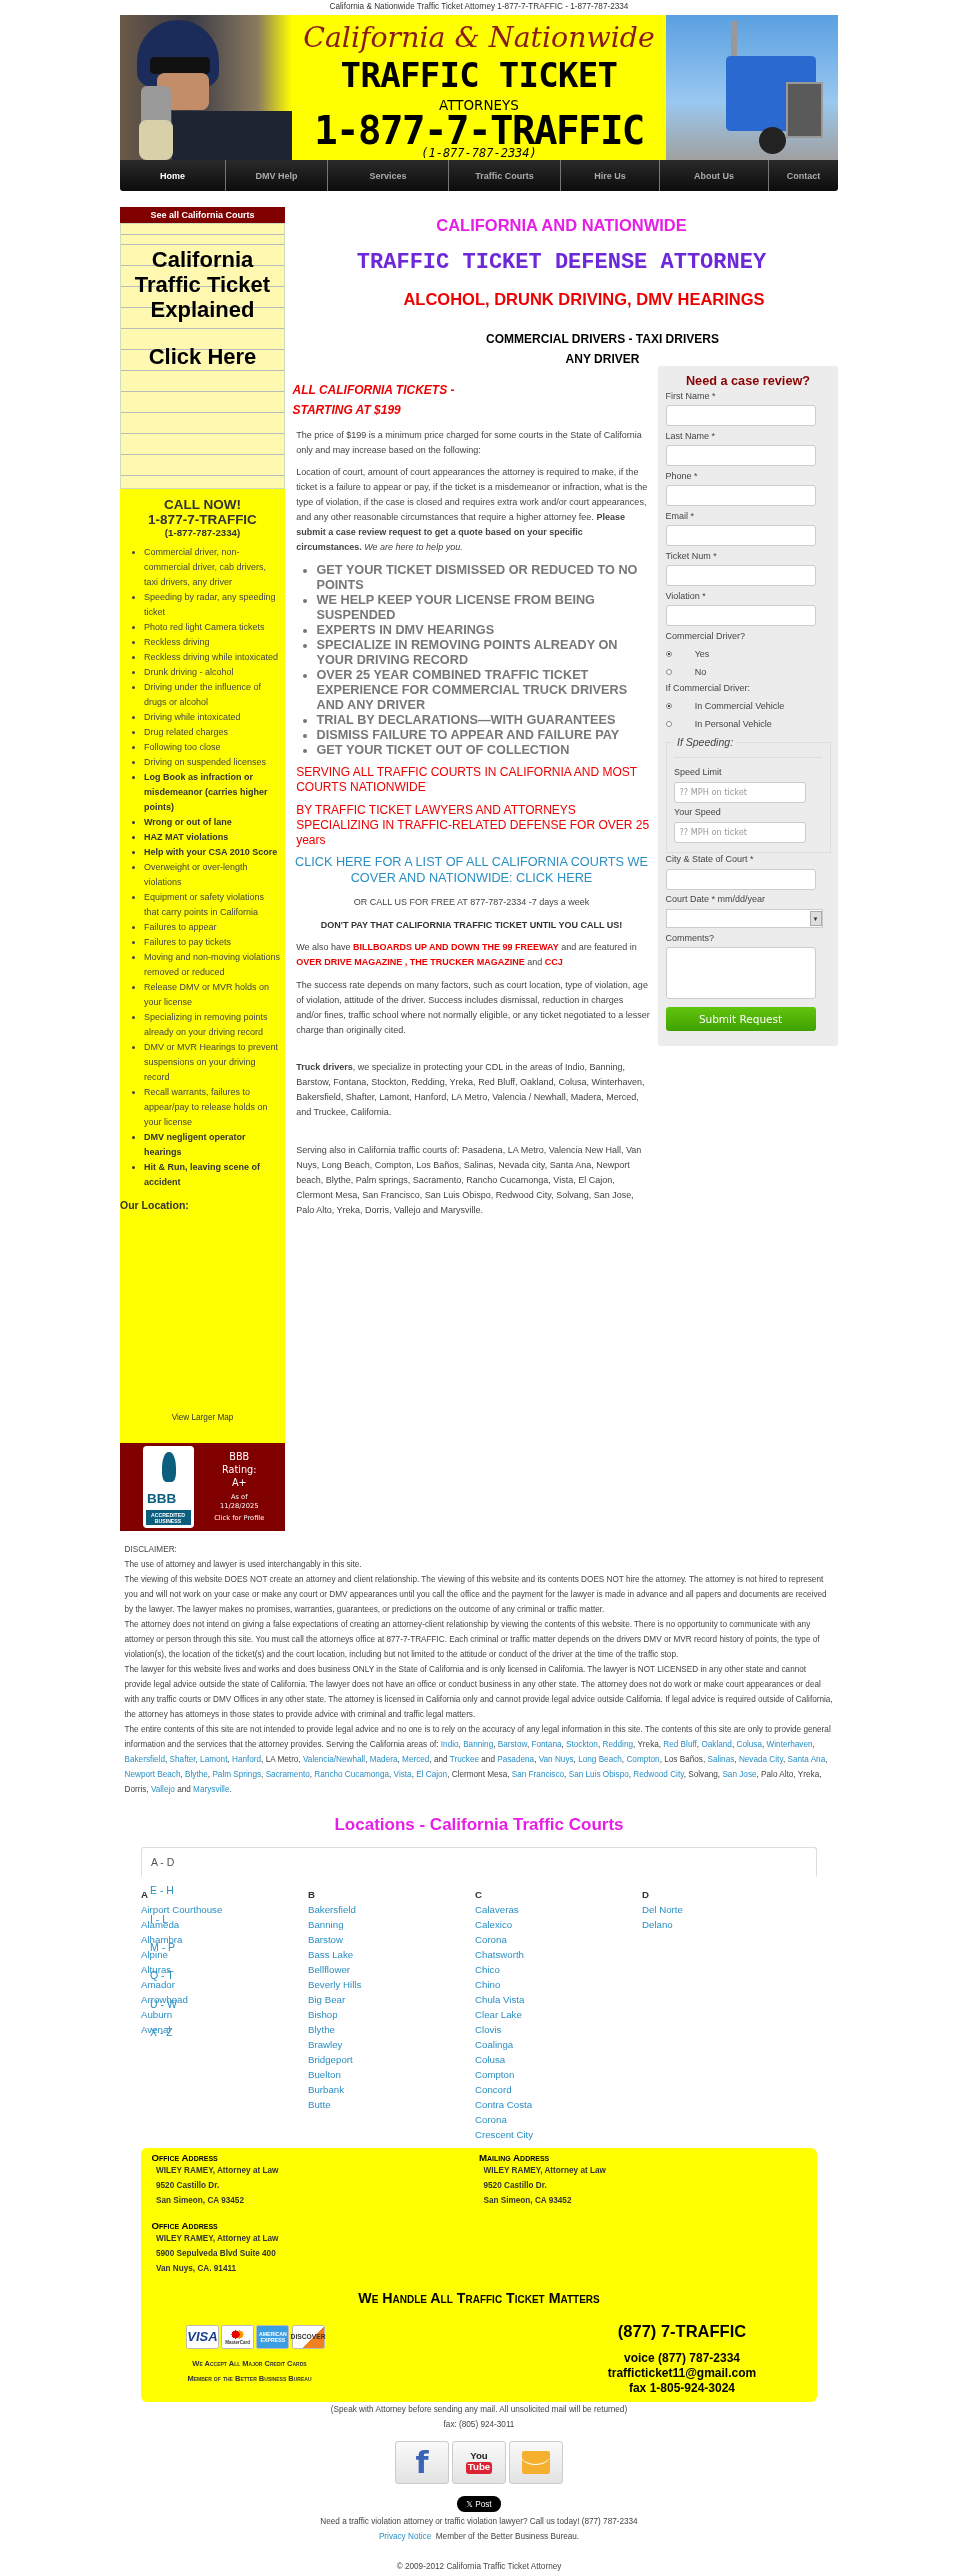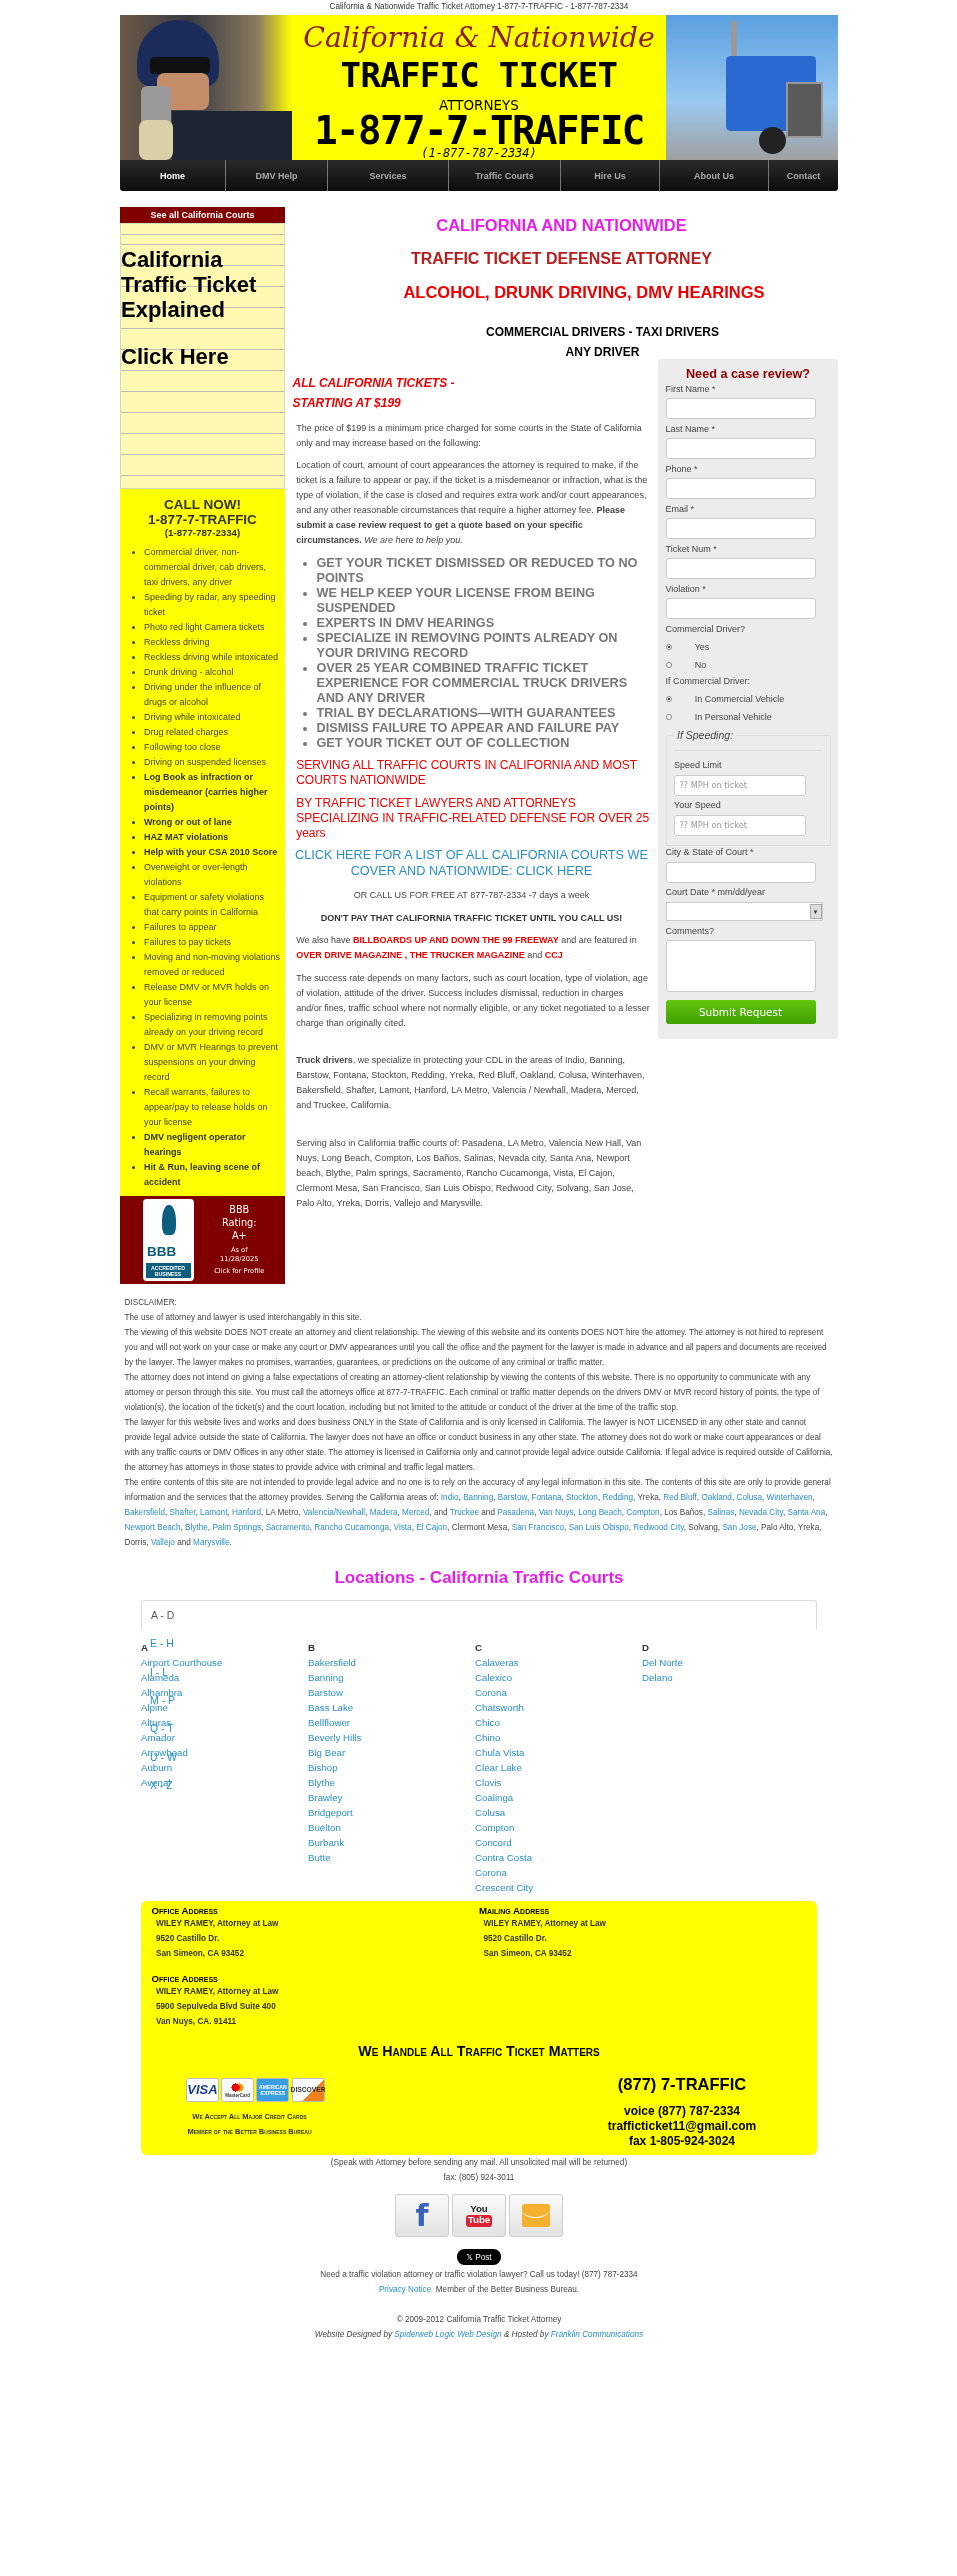--- a/index.html
+++ b/index.html
@@ -28,41 +28,41 @@
   .banner .t5 { position: absolute; left: 0; right: 0; top: 138px; text-align: center; font-family: "DejaVu Sans Mono", monospace; font-style: italic; font-size: 12px; color: #000; margin-top:-7.5px; }
   .nav { height: 31px; background: linear-gradient(180deg, #2a2a2a, #0c0c0c); display: flex; border-radius: 0 0 3px 3px; }
   .nav .item { color: #aaa; font-size: 9px; font-weight: bold; display: flex; align-items: center; justify-content: center; border-right: 0.7px solid #777; }
   .nav .item.active { color: #fff; }
   .nav .item:last-child { border-right: none; }
   .layout { display: flex; margin-top: 16px; }
   .sidebar { width: 165px; flex: none; }
   .courts-head { background: #800000; color: #fff; font-weight: bold; font-size: 9px; text-align: center; padding: 3px 0; }
   .ticket-img { height: 266px; background: #fff8b0; position: relative; border: 0.7px solid #cdb; overflow: hidden;
     background-image: repeating-linear-gradient(180deg, transparent 0, transparent 9.7px, #bbb 9.7px, #bbb 10.5px); }
-  .ticket-img .tt { position: absolute; left: 0; right: 0; font-weight: bold; color: #000; font-size: 22px; line-height: 25.4px; }
+  .ticket-img .tt { position: absolute; left: 0; right: 0; text-align: center; font-weight: bold; color: #000; font-size: 22px; line-height: 25.4px; }
   .callbox { background: #ffff00; padding: 7.5px 4.5px 6px 4.5px; }
   .callbox .cn { text-align: center; font-weight: bold; font-size: 13.5px; color: #333; line-height: 15px; }
   .callbox .cn2 { text-align: center; font-weight: bold; font-size: 9.7px; color: #333; margin-bottom: 7.5px; }
   .callbox ul { padding-left: 19.5px; font-size: 9px; line-height: 15px; color: #444; }
   .callbox li.b { font-weight: bold; color: #333; }
   .location { background: #ffff00; padding: 3px 0 22.5px 0; min-height: 247px; position: relative; }
   .location .lh { font-weight: bold; font-size: 10.5px; color: #333; }
   .location .vlm { position: absolute; left: 0; right: 0; bottom: 21px; text-align: center; font-size: 8.2px; color: #333; }
   .bbb { background: #800000; height: 88px; display: flex; align-items: center; padding-left: 22.5px; color: #fff; }
   .bbb .logo { width: 51px; height: 82px; background: #fff; border-radius: 3.7px; position: relative; }
   .bbb .logo .flame { position: absolute; left: 19.5px; top: 6px; width: 13.5px; height: 30px; background: #0b5e7e; border-radius: 50% 50% 30% 30%; }
   .bbb .logo .letters { position: absolute; left: 4.5px; top: 45px; font-size: 13.5px; font-weight: bold; color: #0b5e7e; }
   .bbb .logo .acc { position: absolute; left: 3px; right: 3px; bottom: 3px; background: #0b5e7e; color: #fff; font-size: 5.2px; text-align: center; font-weight: bold; padding: 1.5px 0; }
   .bbb .txt { flex: 1; text-align: center; font-family: "DejaVu Sans", sans-serif; }
   .bbb .txt .r { font-size: 9.7px; line-height: 12.7px; }
   .bbb .txt .s { font-size: 6.7px; line-height: 9px; margin-top: 3px; }
   .main { flex: 1; display: flex; flex-direction: column; }
   .heads { text-align: center; padding: 9px 0 0 0; }
   .heads .h1 { color: #e51fe5; font-weight: bold; font-size: 16.5px; margin-bottom: 15px; }
-  .heads .h2 { color: #b91c1c; font-weight: bold; font-size: 16px; margin-bottom: 15px; }
+  .heads .h2 { color: #6d28d9; font-weight: bold; font-size: 22px; margin-bottom: 15px; font-family: Liberation Mono, monospace; }
   .heads .h3 { color: #e00; font-weight: bold; font-size: 16.5px; margin-bottom: 21px; padding-left: 45px; }
   .heads .h4 { color: #000; font-weight: bold; font-size: 12px; line-height: 19.5px; padding-left: 82px; }
   .cols { display: flex; margin-top: 12px; }
   .content { flex: 1; padding: 0 7.5px 0 7.5px; font-size: 9px; color: #444; line-height: 15px; }
   .content .promo { color: #e00; font-style: italic; font-weight: bold; font-size: 12px; line-height: 19.5px; margin-bottom: 7.5px; }
   .content p { margin: 0 0 7.5px 3.7px; }
   .content ul.big { list-style: disc; padding-left: 24px; color: #777; font-weight: bold; font-size: 12.7px; line-height: 15px; margin-bottom: 7.5px; }
   .content .red { color: #e00; font-size: 12px; line-height: 15px; margin: 0 0 7.5px 3.7px; }
   .content .blue { color: #2a8fc4; font-size: 12.7px; line-height: 15.7px; text-align: center; margin: 0 0 9px 0; }
   .content .center { text-align: center; margin: 0 0 7.5px 0; }
@@ -183,20 +183,24 @@
           <li>Failures to pay tickets</li>
           <li>Moving and non-moving violations removed or reduced</li>
           <li>Release DMV or MVR holds on your license</li>
           <li>Specializing in removing points already on your driving record</li>
           <li>DMV or MVR Hearings to prevent suspensions on your driving record</li>
           <li>Recall warrants, failures to appear/pay to release holds on your license</li>
           <li class="b">DMV negligent operator hearings</li>
           <li class="b">Hit &amp; Run, leaving scene of accident</li>
         </ul>
       </div>
+      <div class="location">
+        <div class="lh">Our Location:</div>
+        <div class="vlm">View Larger Map</div>
+      </div>
       <div class="bbb">
         <div class="logo">
           <div class="flame"></div>
           <div class="letters">BBB</div>
           <div class="acc">ACCREDITED BUSINESS</div>
         </div>
         <div class="txt">
           <div class="r">BBB</div>
           <div class="r">Rating:</div>
           <div class="r">A+</div>

